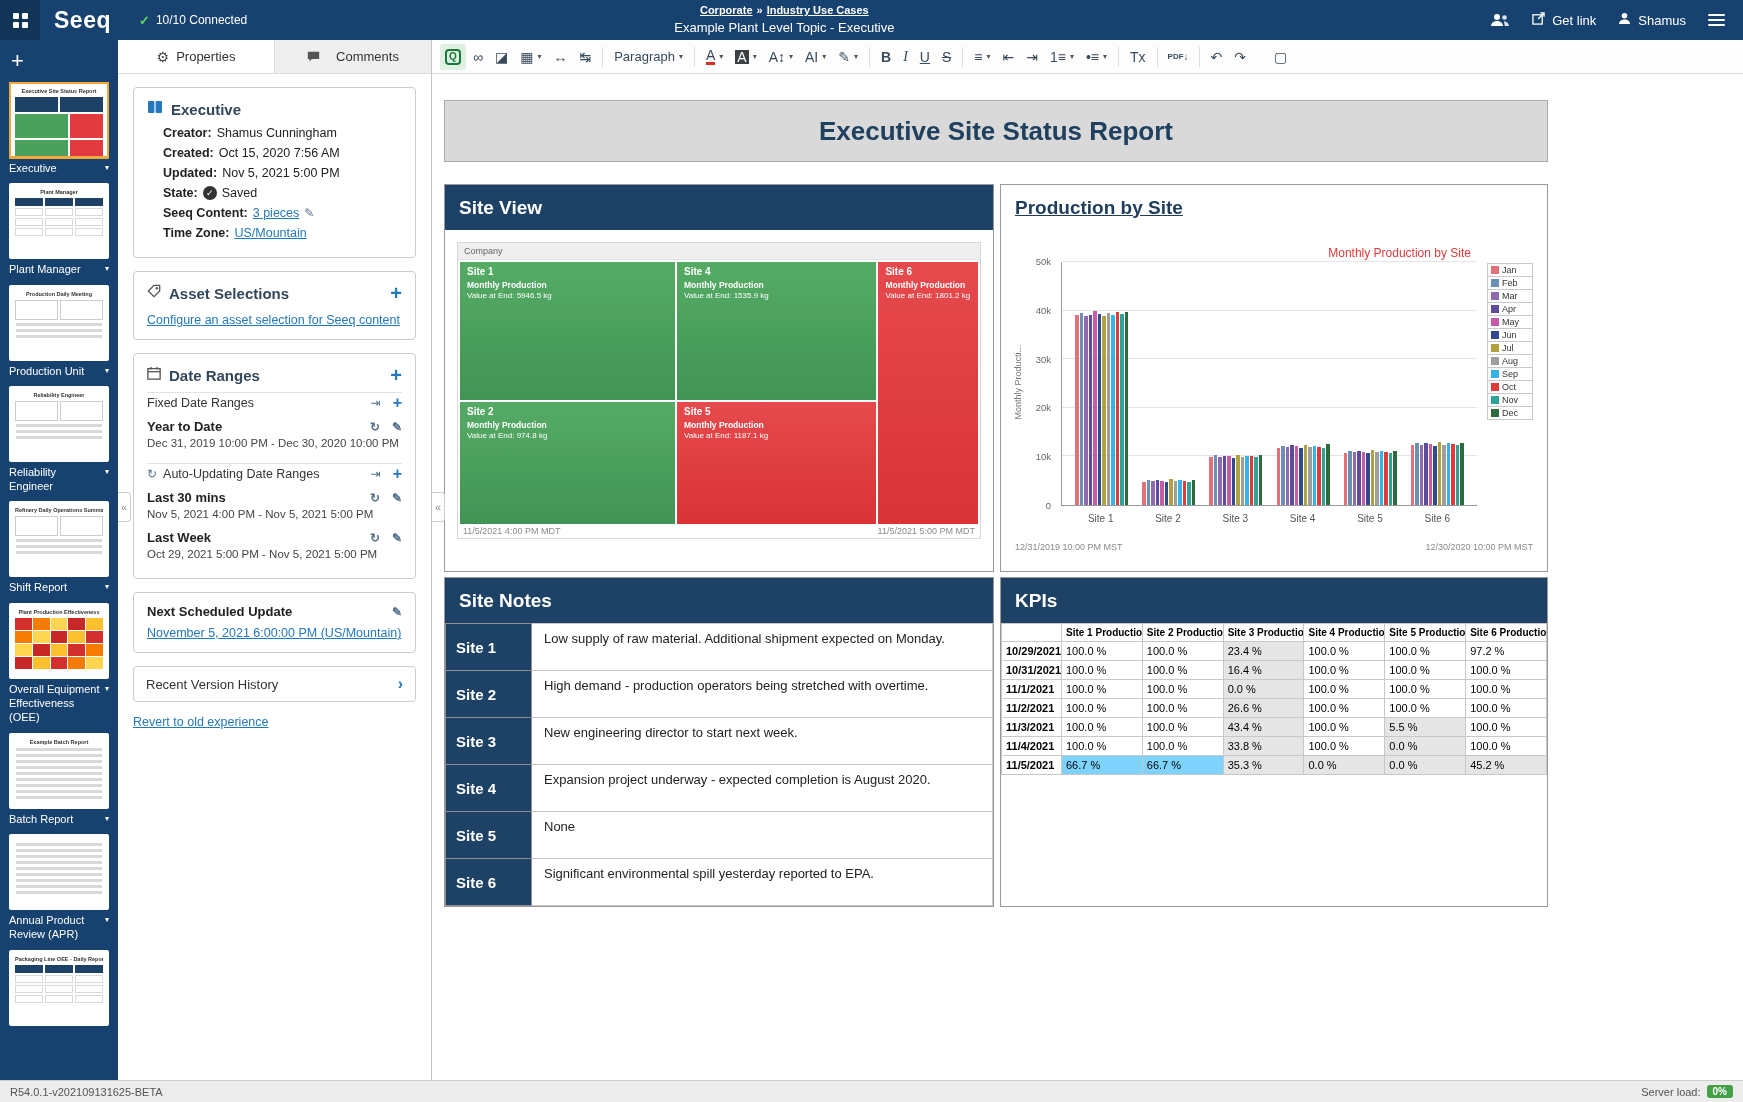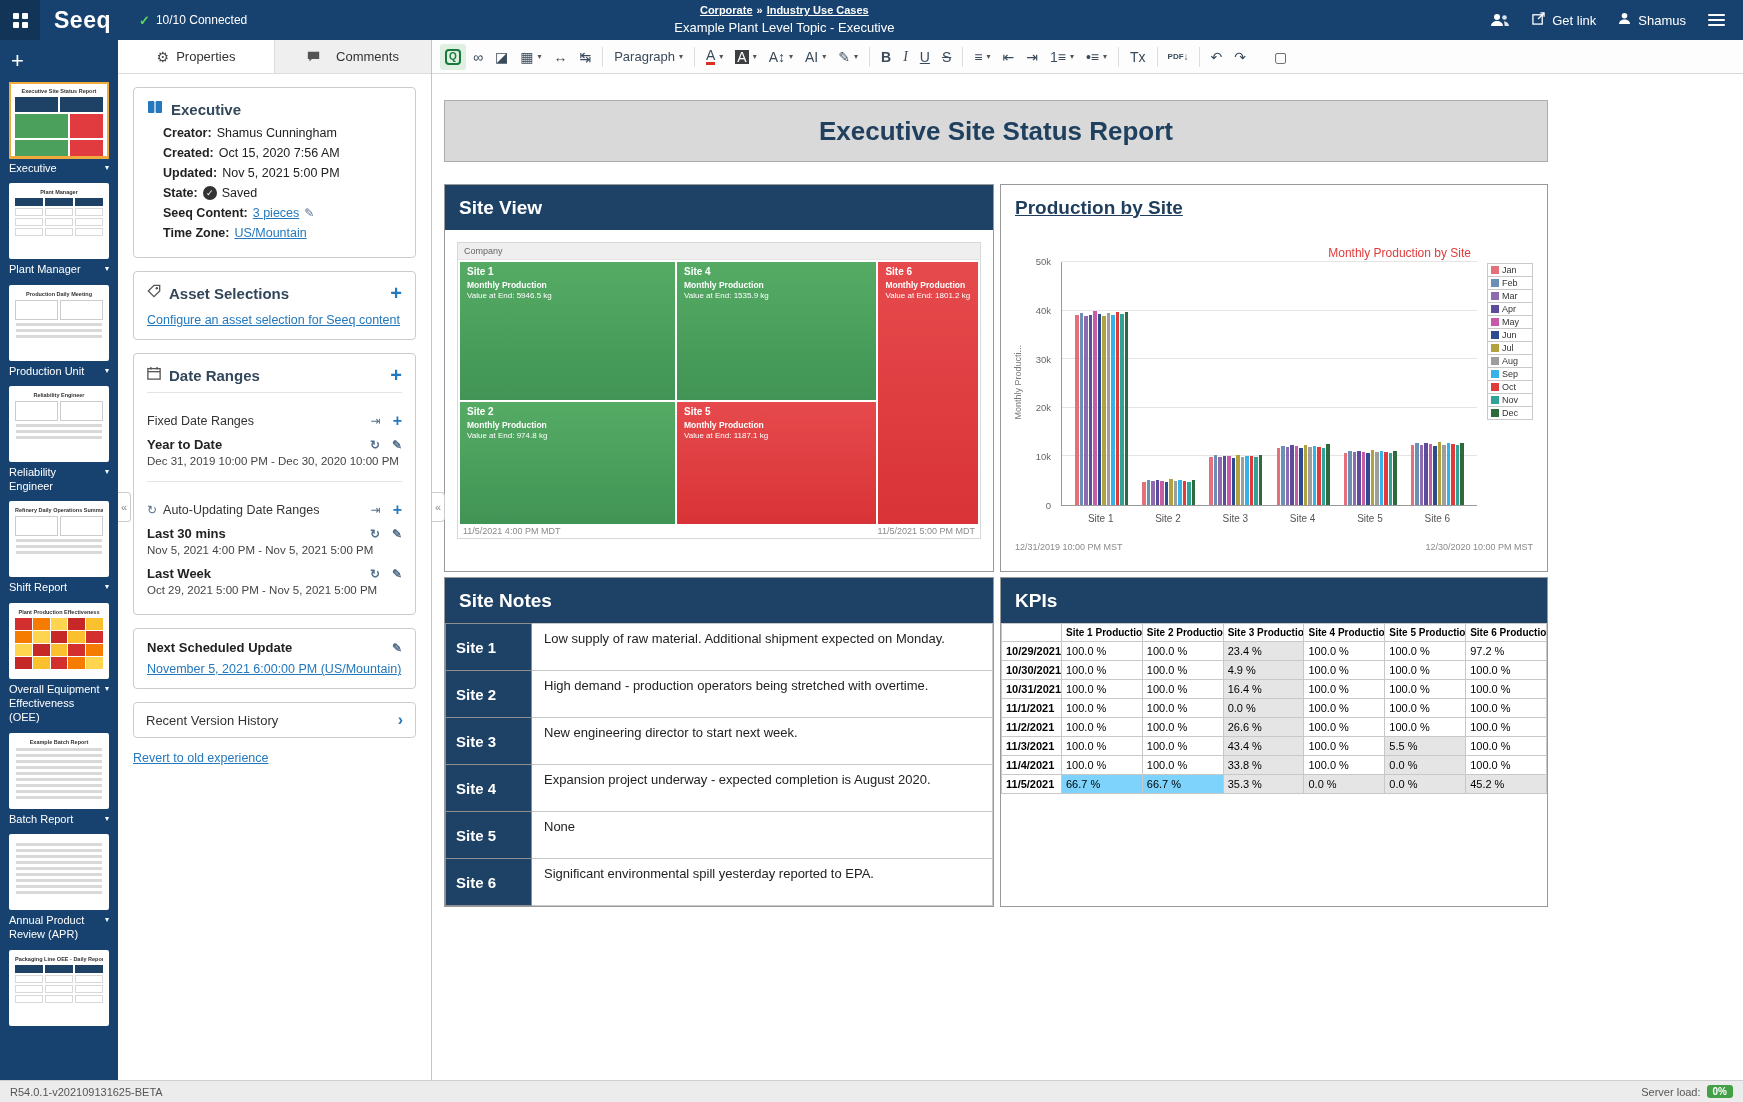--- a/index.html
+++ b/index.html
@@ -65,21 +65,21 @@
   .card { border: 1px solid #CCC; border-radius: 4px; padding: 11px 13px; margin-bottom: 13px; background: #fff; }
   .card-head { display: flex; align-items: center; gap: 8px; margin-bottom: 7px; }
   .card-title-text { font-size: 15px; font-weight: bold; color: #33475B; }
   .plus-btn { margin-left: auto; color: #2478BD; font-size: 20px; font-weight: bold; line-height: 1; cursor: pointer; }
   .prop-line { font-size: 12.5px; color: #222; margin: 6px 16px; display: flex; align-items: center; gap: 5px; white-space: nowrap; overflow: hidden; }
   .prop-line b { font-weight: bold; }
   a.plink { color: #2478BD; text-decoration: underline; cursor: pointer; }
   .state-ck { width: 14px; height: 14px; border-radius: 50%; background: #333; color: #fff; font-size: 9px; display: inline-flex; align-items: center; justify-content: center; flex: none; }
   .mini-ic { color: #55708C; font-size: 12px; cursor: pointer; }
   .cfg-link { display: inline-block; font-size: 12.5px; margin-top: 2px; white-space: nowrap; }
-  .dr-sub { display: flex; align-items: center; gap: 6px; font-size: 12.5px; color: #333; padding: 20px 0 5px; border-top: 1px solid #E3E3E3; margin-top: 7px; }
+  .dr-sub { display: flex; align-items: center; gap: 6px; font-size: 12.5px; color: #333; padding: 2px 0 5px; border-top: 1px solid #E3E3E3; margin-top: 7px; }
   .dr-sub .ics, .dr-name-row .ics { margin-left: auto; display: flex; gap: 12px; align-items: center; }
   .dr-entry { padding: 3px 0 7px; }
   .dr-name-row { display: flex; align-items: center; font-size: 13px; font-weight: bold; color: #222; }
   .dr-range { font-size: 11.5px; color: #444; margin-top: 3px; white-space: nowrap; }
   .sched-head { display: flex; align-items: center; font-size: 13px; font-weight: bold; color: #222; }
   .sched-head .mini-ic { margin-left: auto; }
   .sched-link { font-size: 12.5px; margin-top: 7px; display: inline-block; white-space: nowrap; }
   .vh-btn { display: flex; align-items: center; width: 100%; border: 1px solid #CCC; border-radius: 4px; height: 36px; padding: 0 12px; font-size: 13px; color: #333; background: #fff; cursor: pointer; margin-bottom: 10px; font-family: inherit; }
   .vh-btn .arr { margin-left: auto; color: #2478BD; font-weight: bold; font-size: 16px; }
   .revert-link { font-size: 12.5px; }
@@ -970,29 +970,20 @@
                       <tr>
                         <td class="date">10/29/2021</td>
                         <td>100.0 %</td>
                         <td>100.0 %</td>
                         <td class="c-red">23.4 %</td>
                         <td>100.0 %</td>
                         <td>100.0 %</td>
                         <td>97.2 %</td>
                       </tr>
                       <tr>
-                        <td class="date">10/30/2021</td>
-                        <td>100.0 %</td>
-                        <td>100.0 %</td>
-                        <td class="c-red">4.9 %</td>
-                        <td>100.0 %</td>
-                        <td>100.0 %</td>
-                        <td>100.0 %</td>
-                      </tr>
-                      <tr>
                         <td class="date">10/31/2021</td>
                         <td>100.0 %</td>
                         <td>100.0 %</td>
                         <td class="c-red">16.4 %</td>
                         <td>100.0 %</td>
                         <td>100.0 %</td>
                         <td>100.0 %</td>
                       </tr>
                       <tr>
                         <td class="date">11/1/2021</td>

